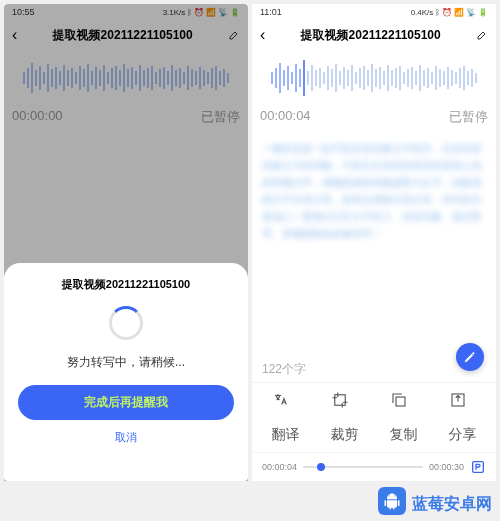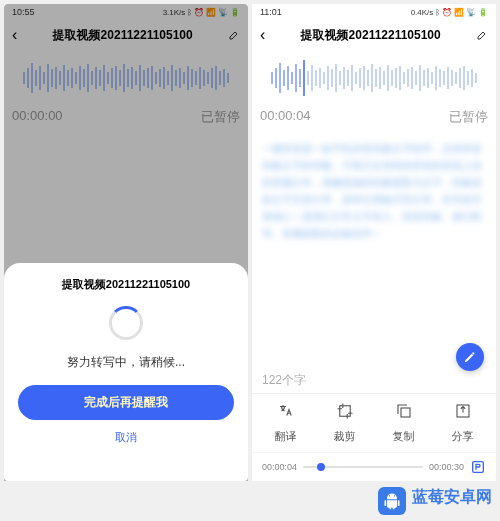--- a/index.html
+++ b/index.html
@@ -16,34 +16,34 @@
 .edit-ic{width:12px;height:12px}
 .wave{height:56px;background:#fff;display:flex;align-items:center;justify-content:center;padding:0 8px;position:relative;z-index:1}
 .wave svg{width:100%;height:40px}
 .wave-meta{display:flex;justify-content:space-between;padding:2px 8px 6px;font-size:13px;color:#999;position:relative;z-index:1}
 .content{flex:1;padding:8px 10px;font-size:10px;line-height:1.7;color:#4a90e2;position:relative;z-index:1;overflow:hidden}
 .content.dim{filter:blur(3px);opacity:.8;color:#6fa8e8}
 .fab{position:absolute;right:12px;bottom:110px;width:28px;height:28px;border-radius:14px;background:#3b66f5;display:flex;align-items:center;justify-content:center;z-index:3;box-shadow:0 2px 6px rgba(0,0,0,.2)}
 .fab svg{width:14px;height:14px;fill:#fff}
 .count{padding:0 10px 4px;font-size:12px;color:#aaa}
 .toolbar{display:flex;justify-content:space-around;padding:8px 4px;border-top:1px solid #f0f0f0}
-.tool{display:flex;flex-direction:column;align-items:center;gap:9px;font-size:11px;color:#555}
+.tool{display:flex;flex-direction:column;gap:17px;font-size:14px;color:#555}
 .tool svg{width:18px;height:18px;stroke:#555;fill:none;stroke-width:1.5}
 .player{display:flex;align-items:center;gap:6px;padding:6px 10px;font-size:9px;color:#888;border-top:1px solid #f5f5f5}
 .player .track{flex:1;height:2px;background:#e0e0e0;position:relative;border-radius:1px}
 .player .dot{position:absolute;left:12%;top:-3px;width:8px;height:8px;border-radius:4px;background:#3b66f5}
 .player .p-ic{width:16px;height:16px;stroke:#3b66f5;fill:none;stroke-width:2}
 .sheet{position:absolute;left:0;right:0;bottom:0;height:218px;background:#fff;border-radius:16px 16px 4px 4px;z-index:5;display:flex;flex-direction:column;align-items:center;padding:14px 14px 10px}
 .sheet-title{font-size:11px;font-weight:600;margin-bottom:14px}
 .spinner{width:34px;height:34px;border:3px solid #e0e0e0;border-top-color:#3b66f5;border-radius:50%;margin-bottom:14px;animation:spin 1s linear infinite}
 @keyframes spin{to{transform:rotate(360deg)}}
 .sheet-msg{font-size:12px;color:#333;margin-bottom:14px}
-.btn-primary{width:100%;padding:9px;background:#3b66f5;color:#fef9c3;border:none;border-radius:22px;font-size:12px;font-weight:600;margin-bottom:10px}
+.btn-primary{width:100%;padding:9px;background:#3b66f5;color:#bef264;border:none;border-radius:22px;font-size:12px;font-weight:600;margin-bottom:10px}
 .btn-cancel{font-size:11px;color:#3b66f5;background:none;border:none}
-.watermark{position:absolute;bottom:6px;right:8px;display:flex;align-items:flex-start;gap:6px;z-index:10}
+.watermark{position:absolute;bottom:6px;right:8px;display:flex;align-items:flex-end;gap:6px;z-index:10}
 .wm-logo{width:28px;height:28px;background:#3b7be8;border-radius:6px;display:flex;align-items:center;justify-content:center}
 .wm-logo svg{width:20px;height:20px;fill:#fff}
 .wm-text{font-size:16px;font-weight:600;color:#3b7be8}
 .wm-url{position:absolute;bottom:40px;right:12px;font-size:10px;color:rgba(255,255,255,.75);z-index:10}
 </style>
 </head>
 <body>
 
 <div class="phones">
 

